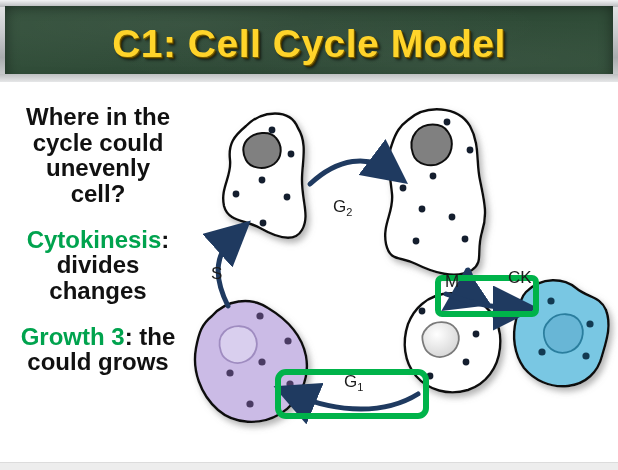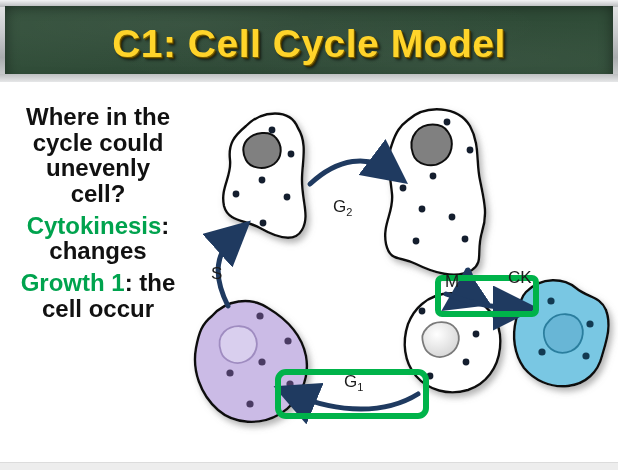--- a/index.html
+++ b/index.html
@@ -51,21 +51,21 @@
   
   .text-col{
     position:absolute;left:0;top:84px;width:196px;height:380px;
     text-align:center;
     font-size:24px;font-weight:bold;line-height:1.07;
     color:#111;
   }
   .q-line{margin-top:20px;}
   .blk{color:#111;}
   .grn{color:#00a34e;}
-  .para{margin-top:6px;}
+  .para{margin-top:20px;}
 
   
   .diagram{position:absolute;left:150px;top:84px;width:468px;height:386px;}
   .diagram svg{display:block;}
 
   .lbl{
     position:absolute;color:#1c1c1c;font-size:17px;
     font-family:"Liberation Sans", sans-serif;font-weight:normal;
   }
   .lbl sub{font-size:11px;}
@@ -97,28 +97,29 @@
       <div>Where in the</div>
       <div>cycle could</div>
       <div>unevenly</div>
       <div>cell?</div>
     </div>
 
     <div class="para">
       <div>
         <span class="grn">Cytokinesis</span><span class="blk">:</span>
       </div>
+      <div>divides</div>
       <div>changes</div>
     </div>
 
     <div class="para">
       <div>
-        <span class="grn">Growth 1</span><span class="blk">: the</span>
+        <span class="grn">Growth 3</span><span class="blk">: the</span>
       </div>
-      <div>cell occur</div>
+      <div>could grows</div>
     </div>
 
   </div>
 
   <div class="diagram">
 
     <svg width="468" height="386" viewBox="0 0 468 386">
       <defs>
         <filter id="sh" x="-30%" y="-30%" width="170%" height="170%">
           <feDropShadow dx="3" dy="4" stdDeviation="3" flood-color="#777" flood-opacity="0.55"></feDropShadow>

